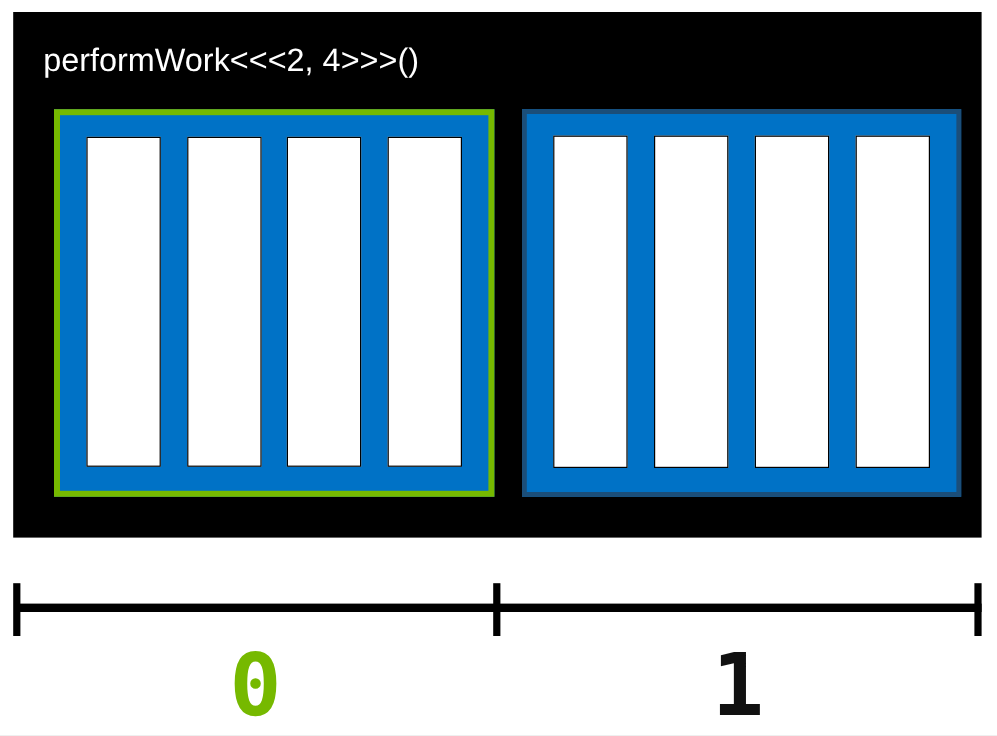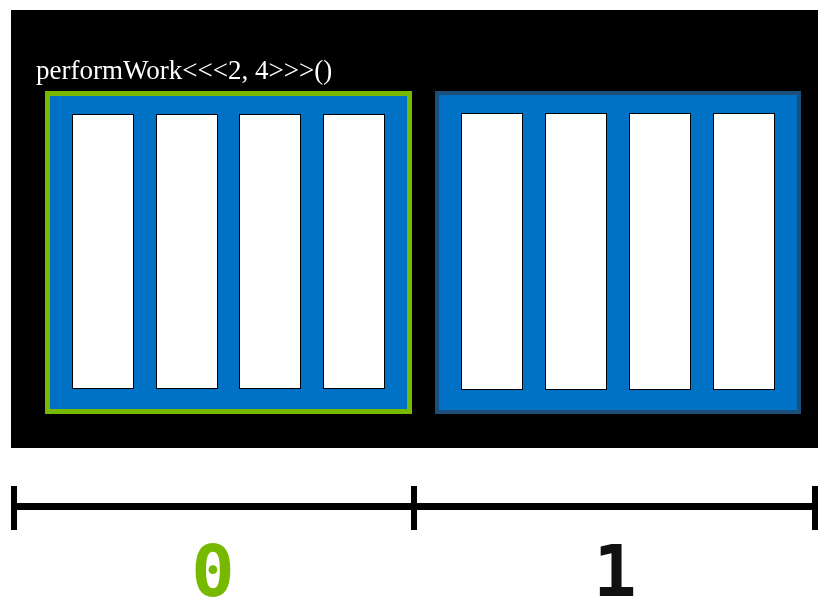--- a/index.html
+++ b/index.html
@@ -30,26 +30,25 @@
   
   .kernel-panel {
     position: absolute;
     left: 11px; top: 10px;
     width: 807px; height: 438px;
     background: var(--panel-bg);
   }
   .kernel-code {
     position: absolute;
     left: 25px; top: 24px;
-    font-family: Liberation Serif, serif;
+    font-family: Liberation Sans, sans-serif;
     font-size: 27px;
     line-height: 1.2;
     color: var(--code-text);
     white-space: pre;
-    margin-top: 20px;
   }
   
   .blocks-row {
     position: absolute;
     left: 23px; top: 71px;
     width: 768px; height: 333px;
   }
   .block {
     position: absolute;
     top: 10px;

